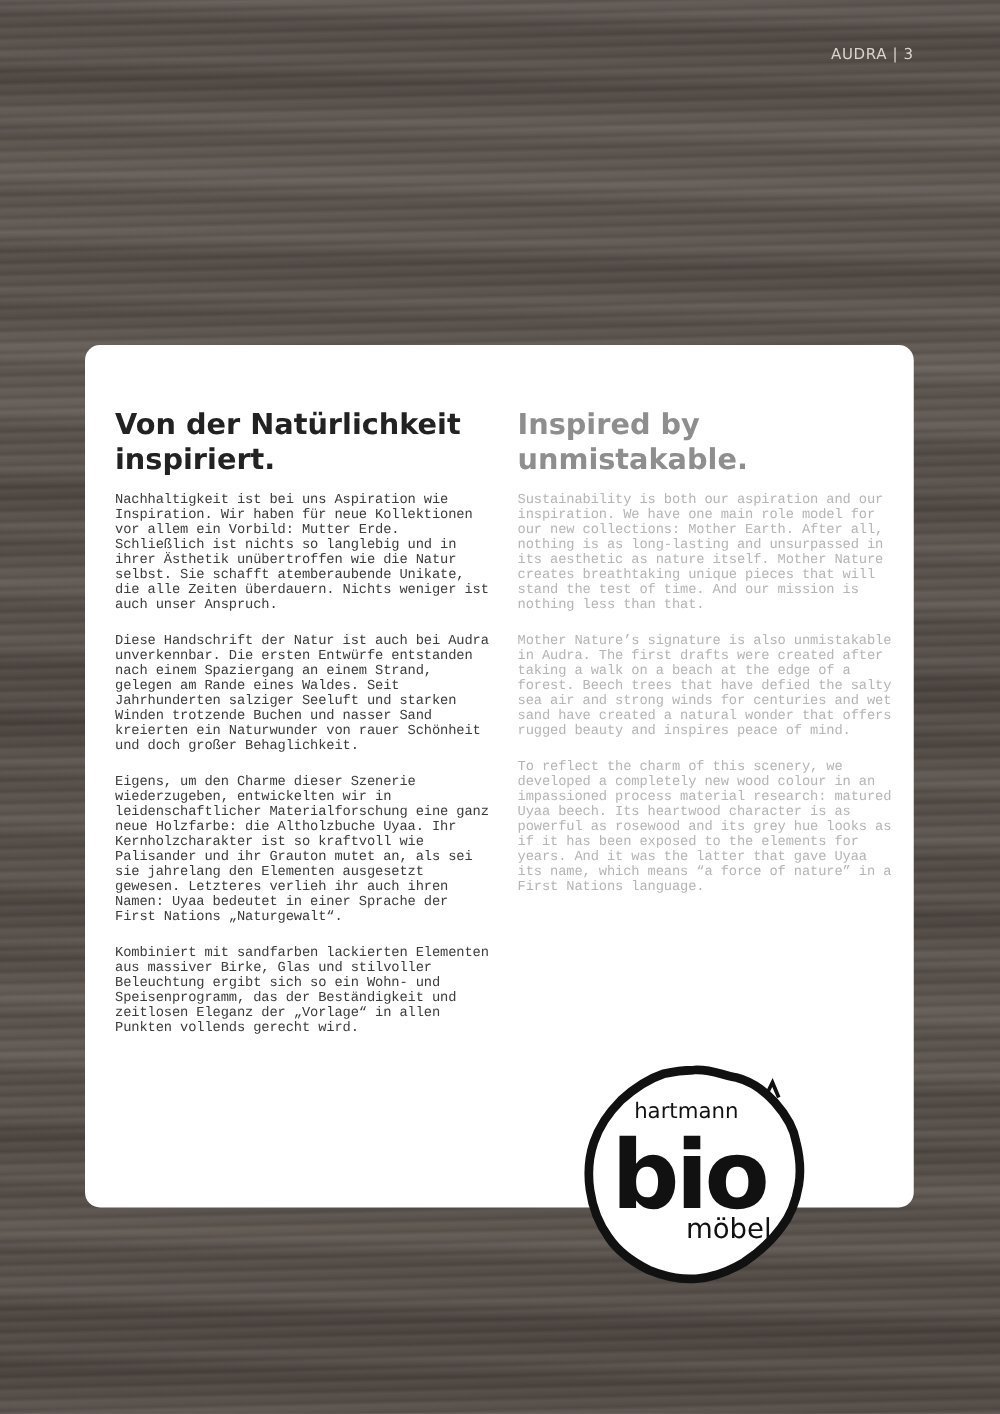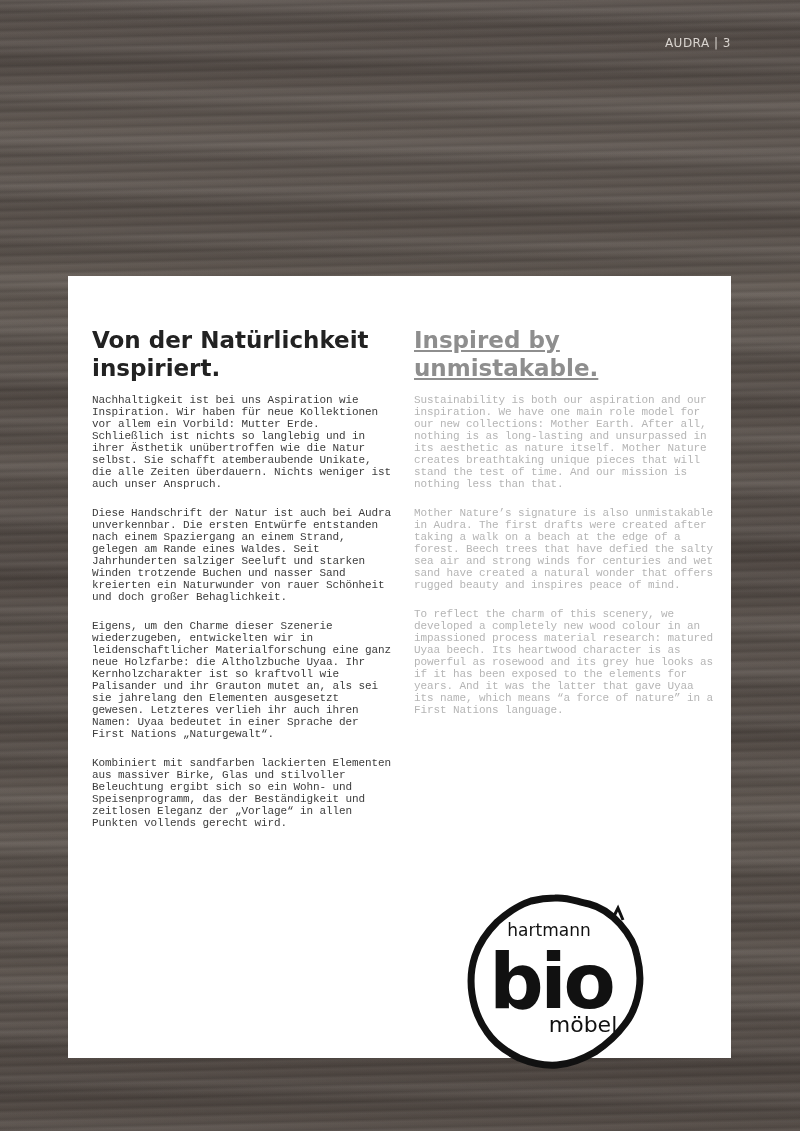--- a/index.html
+++ b/index.html
@@ -11,40 +11,41 @@
         repeating-linear-gradient(178.6deg, rgba(0,0,0,0.00) 0px, rgba(0,0,0,0.10) 3px, rgba(255,255,255,0.03) 6px, rgba(0,0,0,0.00) 9px),
         repeating-linear-gradient(181.2deg, rgba(255,255,255,0.00) 0px, rgba(255,255,255,0.05) 14px, rgba(0,0,0,0.08) 30px, rgba(255,255,255,0.00) 47px),
         repeating-linear-gradient(179.5deg, rgba(40,32,28,0.00) 0px, rgba(40,32,28,0.18) 60px, rgba(120,110,100,0.10) 120px, rgba(40,32,28,0.00) 170px),
         linear-gradient(180deg, #5d5550 0%, #625a54 25%, #574f4a 50%, #5f5751 75%, #554d48 100%);
     }
     .page-label {
       position: absolute; top: 36px; right: 69px;
       font-size: 12px; letter-spacing: 0.5px; color: #d9d4cf;
     }
     .card {
-      position: absolute; left: 68px; top: 276px; width: 663px; height: 782px;
+      position: absolute; left: 68px; top: 276px; width: 663px; height: 690px;
       background: #ffffff;
+      border-radius: 12px;
     }
     .col {
       position: absolute; top: 50px; width: 300px;
     }
     .col-de { left: 24px; }
     .col-en { left: 346px; }
     .heading {
       margin: 0 0 12px 0; font-size: 23px; line-height: 28px; font-weight: bold;
     }
     .col-de .heading { color: #222222; }
-    .col-en .heading { color: #8e8e8e; text-decoration: underline; }
+    .col-en .heading { color: #8e8e8e; }
     .para {
       margin: 0 0 17px 0; font-size: 11px; line-height: 12px; letter-spacing: -0.1px; font-family: Liberation Mono, monospace;
     }
     .col-de .para { color: #3c3c3c; }
     .col-en .para { color: #b5b5b5; }
     .logo {
-      position: absolute; left: 465px; top: 892px; width: 180px; height: 180px;
+      position: absolute; left: 465px; top: 850px; width: 180px; height: 180px;
     }
   </style>
 </head>
 <body>
 
 <div class="page-label">AUDRA | 3</div>
 
 <div class="card">
   <div class="col col-de">
     <h1 class="heading">

